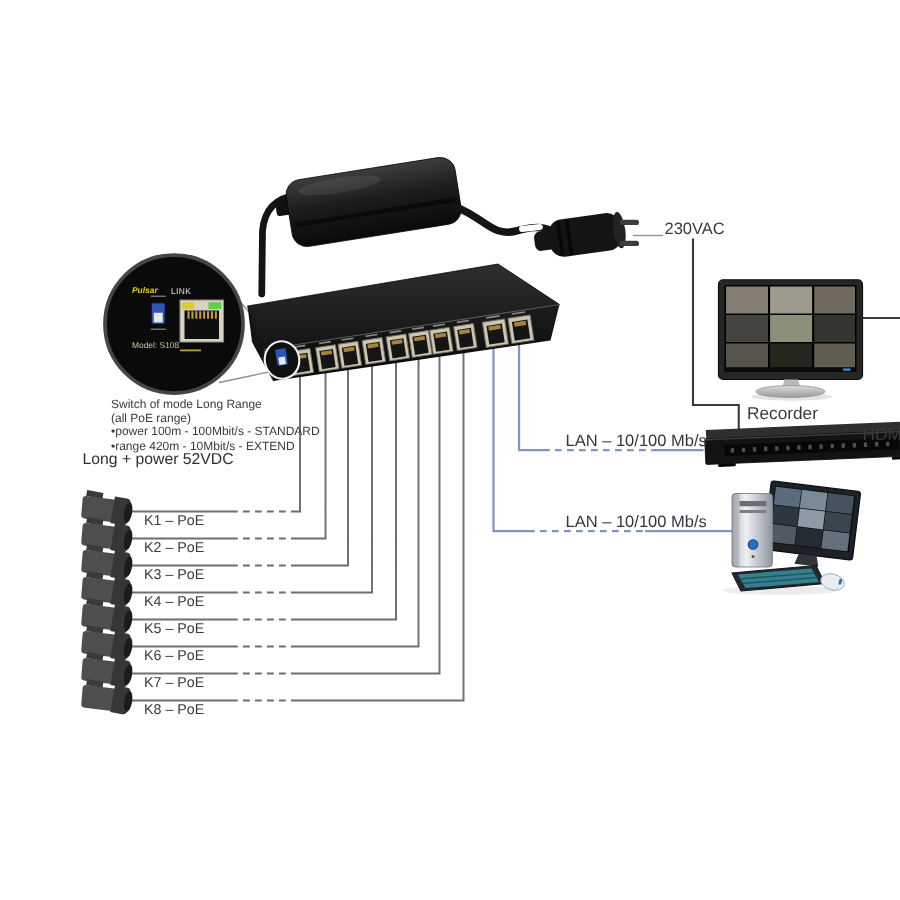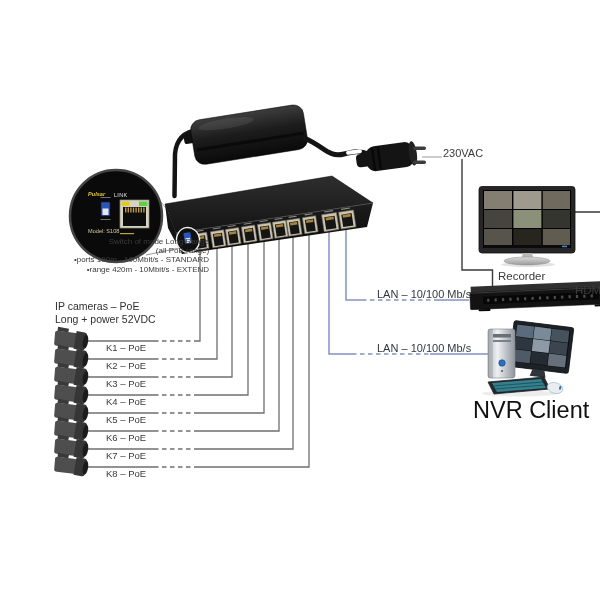--- a/index.html
+++ b/index.html
@@ -6,23 +6,23 @@
   .canvas{position:relative;width:600px;height:512px;background:#ffffff;overflow:hidden;
           font-family:Liberation Sans, sans-serif;color:#2e2e2e;margin-left:36px;}
   svg.layer{position:absolute;left:0;top:0;z-index:1;}
   .lbl{position:absolute;z-index:2;white-space:nowrap;}
   .voltage{left:407px;top:147px;font-size:11px;color:#3a3a3a;}
   .recorder{left:462px;top:270px;width:76px;text-align:left;font-size:11.5px;color:#3a3a3a;}
   .hdmi{left:539px;top:284px;font-size:11.5px;color:#3a3a3a;}
   .lan1{left:341px;top:288px;font-size:11px;color:#33373d;}
   .lan2{left:341px;top:342px;font-size:11px;color:#33373d;}
   .nvr{left:437px;top:397px;font-size:23.5px;color:#101010;}
-  .note{left:38px;top:237px;font-size:8px;line-height:9.2px;color:#3a3a3a;text-align:right;}
+  .note{left:38px;top:265px;font-size:8px;line-height:9.2px;color:#3a3a3a;}
   .camhead{left:19px;top:300px;font-size:10.5px;line-height:13px;color:#2f2f2f;}
-  .camlbl{left:70px;font-size:9.5px;color:#3a3a3a;text-align:center;}
+  .camlbl{left:60px;font-size:9.5px;color:#3a3a3a;text-align:center;}
   .k1{top:342px}.k2{top:360px}.k3{top:378px}.k4{top:396px}
   .k5{top:414px}.k6{top:432px}.k7{top:450px}.k8{top:468px}
   .inset-label{transform-origin:0 0;transform:scale(.8);font-size:7px;}
   .logo{left:52px;top:191px;color:#e6c631;font-style:italic;font-weight:bold;}
   .linklbl{left:78px;top:192px;color:#e2e2e2;letter-spacing:.3px;}
   .modellbl{left:52px;top:228px;color:#cfc9a4;}
 </style>
 </head>
 <body>
 
@@ -291,31 +291,29 @@
           <use href="#cam"></use>
         </g>
   </g>
 </svg>
 
 <div class="lbl voltage">230VAC</div>
 <div class="lbl recorder">Recorder</div>
 <div class="lbl hdmi">HDMI</div>
 <div class="lbl lan1">LAN – 10/100 Mb/s</div>
 <div class="lbl lan2">LAN – 10/100 Mb/s</div>
-<div class="lbl nvr">NVR Client</div>
 
 <div class="lbl note">
   <div>Switch of mode Long Range</div>
   <div>(all PoE range)</div>
-  <div>•ports 100m - 100Mbit/s - STANDARD</div>
+  <div>•power 100m - 100Mbit/s - STANDARD</div>
   <div>•range 420m - 10Mbit/s - EXTEND</div>
 </div>
 
 <div class="lbl camhead">
-  <div>IP cameras – PoE</div>
   <div>Long + power 52VDC</div>
 </div>
 
 <div class="lbl camlbl k1">K1 – PoE</div>
 <div class="lbl camlbl k2">K2 – PoE</div>
 <div class="lbl camlbl k3">K3 – PoE</div>
 <div class="lbl camlbl k4">K4 – PoE</div>
 <div class="lbl camlbl k5">K5 – PoE</div>
 <div class="lbl camlbl k6">K6 – PoE</div>
 <div class="lbl camlbl k7">K7 – PoE</div>

